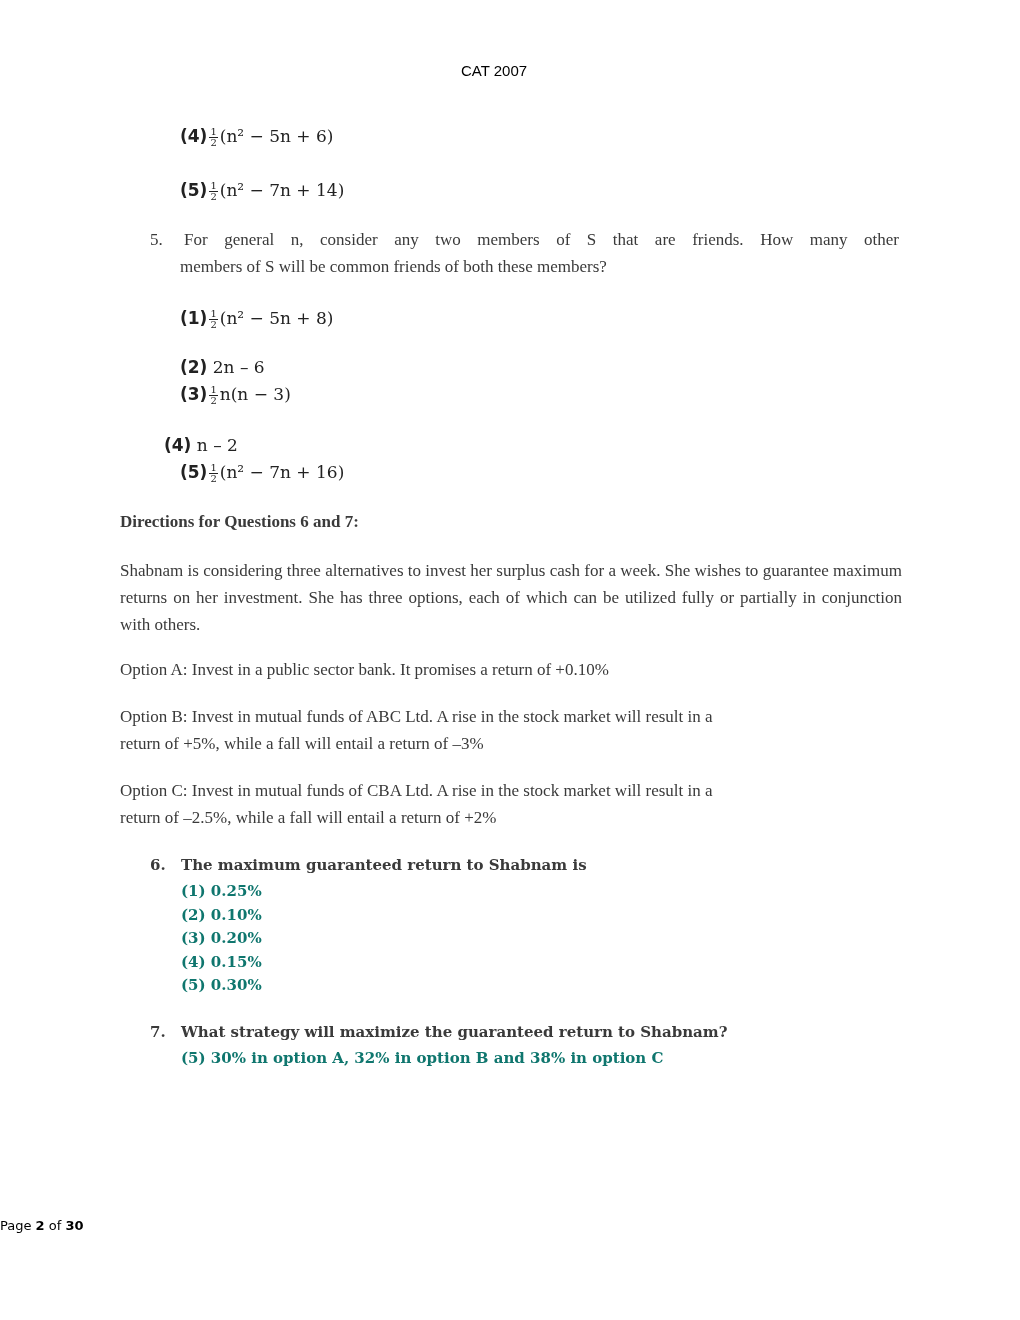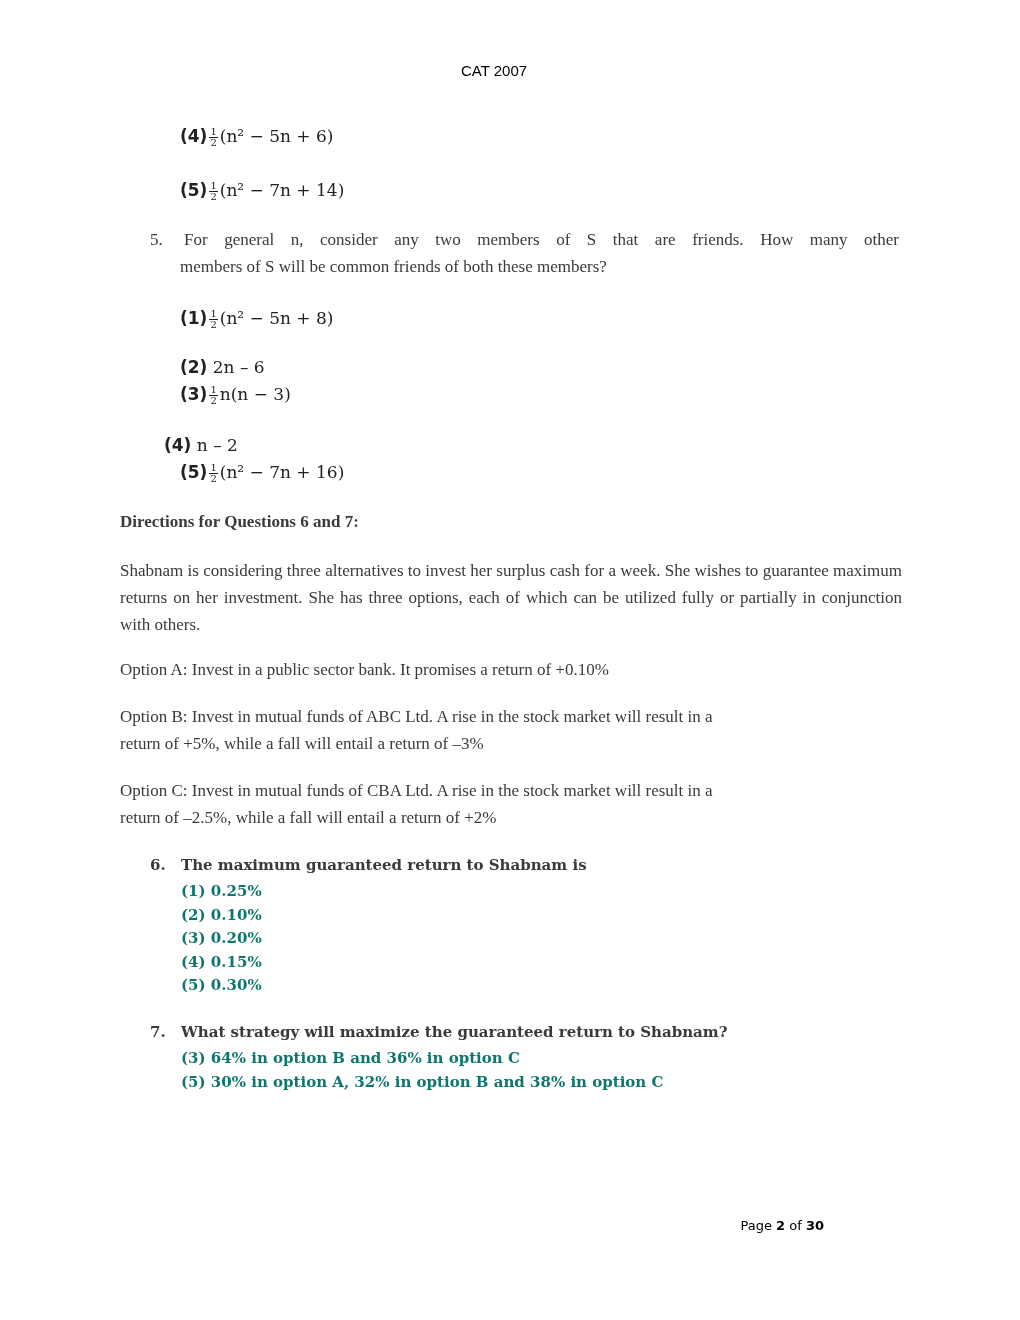--- a/index.html
+++ b/index.html
@@ -11,21 +11,21 @@
   .math { font-family:"DejaVu Serif", serif; font-size:17px; color:#222; }
   .math .lbl { font-family:"DejaVu Sans", sans-serif; font-weight:bold; }
   .frac { display:inline-block; vertical-align:middle; text-align:center; font-size:10px; line-height:10px; margin:0 2px; }
   .frac span { display:block; }
   .frac .num { border-bottom:1px solid #222; padding:0 1px; }
   .txt { font-family:"Liberation Serif", serif; font-size:17px; color:#3a3a3a; }
   .bold { font-weight:bold; }
   .para { font-family:"Liberation Serif", serif; font-size:17px; color:#3a3a3a; line-height:27px; white-space:normal; width:782px; }
   .q { font-family:"DejaVu Serif", serif; font-size:15px; font-weight:bold; color:#3a3a3a; }
   .opt { font-family:"DejaVu Serif", serif; font-size:15px; font-weight:bold; color:#0f766e; line-height:23.5px; }
-  .footer { top:1218px; left:0; width:824px; text-align:right; font-family:"DejaVu Sans", sans-serif; font-size:13px; color:#000; }
+  .footer { top:1218px; left:0; width:824px; text-align:left; font-family:"DejaVu Sans", sans-serif; font-size:13px; color:#000; }
   .footer b { font-weight:bold; }
   .justify { text-align:justify; }
 </style>
 </head>
 <body>
 
 <div class="abs header">CAT 2007</div>
 
 <div class="abs math" style="top:126px;left:180px;">
   <span class="lbl">(4)</span><span class="frac"><span class="num">1</span><span>2</span></span><span>(n² − 5n + 6)</span>
@@ -68,19 +68,18 @@
   <div class="opt">(1) 0.25%</div>
   <div class="opt">(2) 0.10%</div>
   <div class="opt">(3) 0.20%</div>
   <div class="opt">(4) 0.15%</div>
   <div class="opt">(5) 0.30%</div>
 </div>
 
 <div class="abs q" style="top:1023px;left:150px;">7.</div>
 <div class="abs q" style="top:1023px;left:181px;">What strategy will maximize the guaranteed return to Shabnam?</div>
 <div class="abs" style="top:1047px;left:181px;">
-  <div class="opt">(3) 64% in option B and 36% in option C</div>
   <div class="opt">(5) 30% in option A, 32% in option B and 38% in option C</div>
 </div>
 
 <div class="abs footer">
   <span>Page </span><b>2</b><span> of </span><b>30</b>
 </div>
 
 </body></html>

